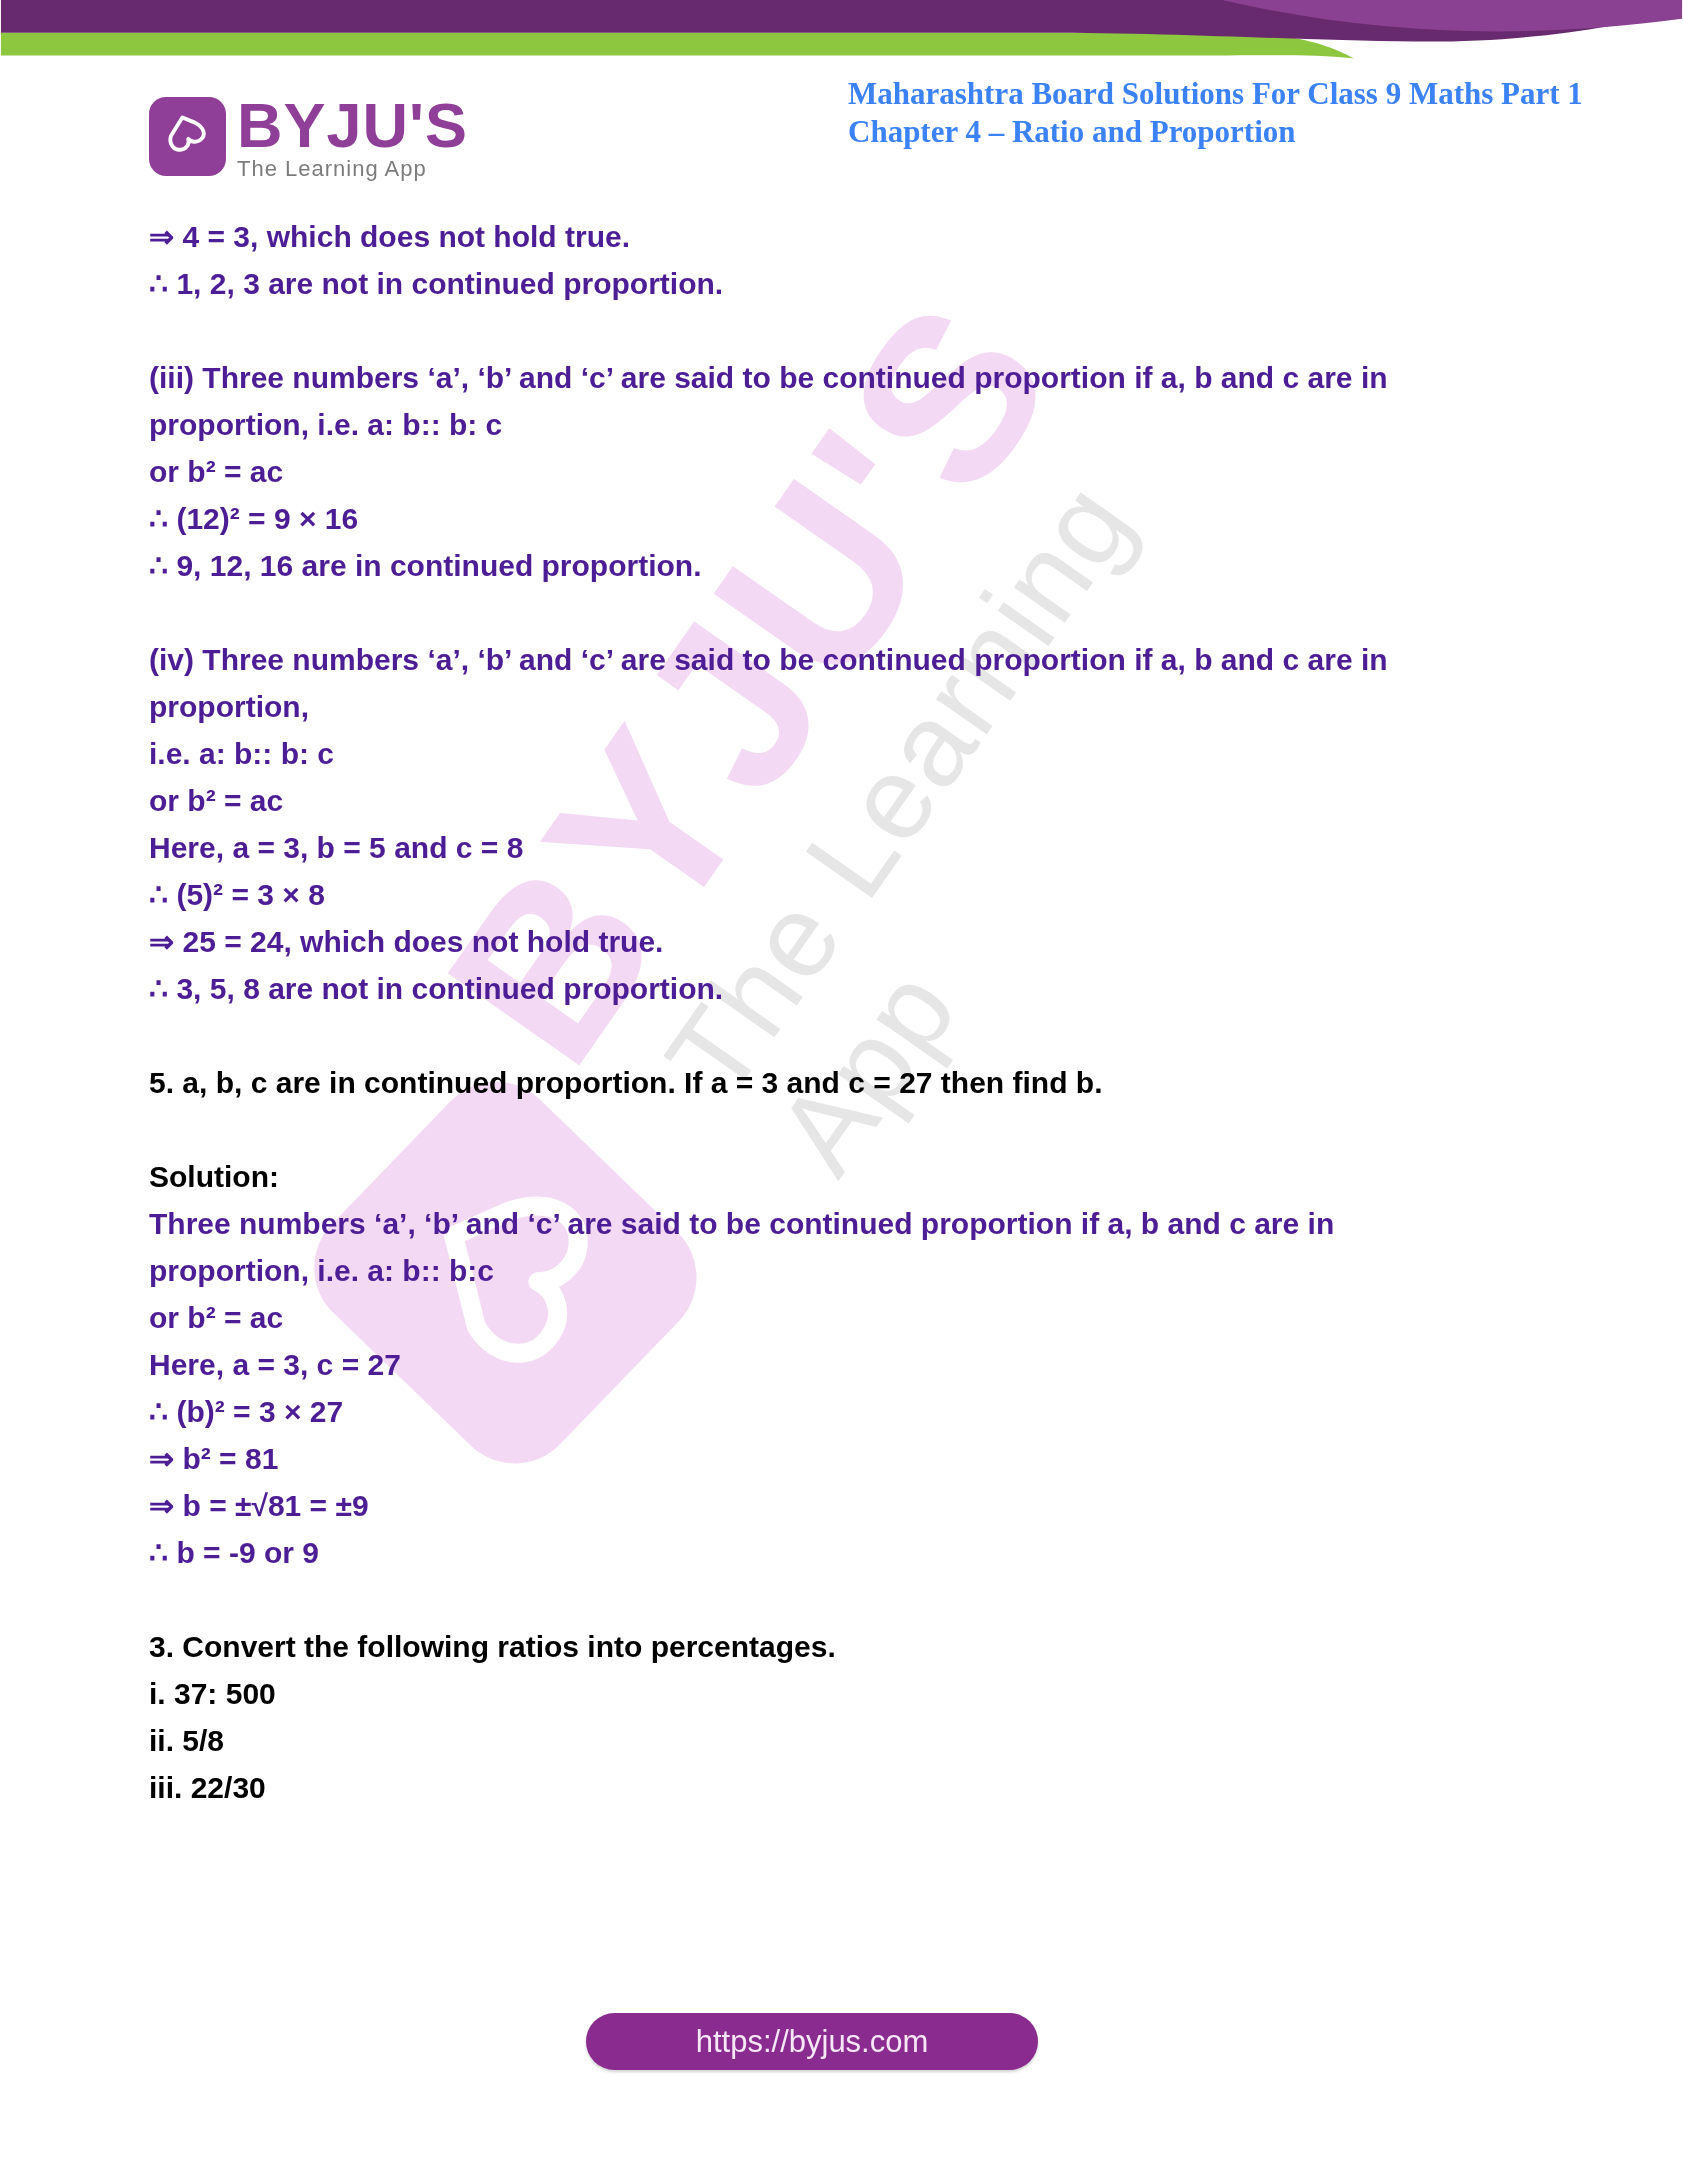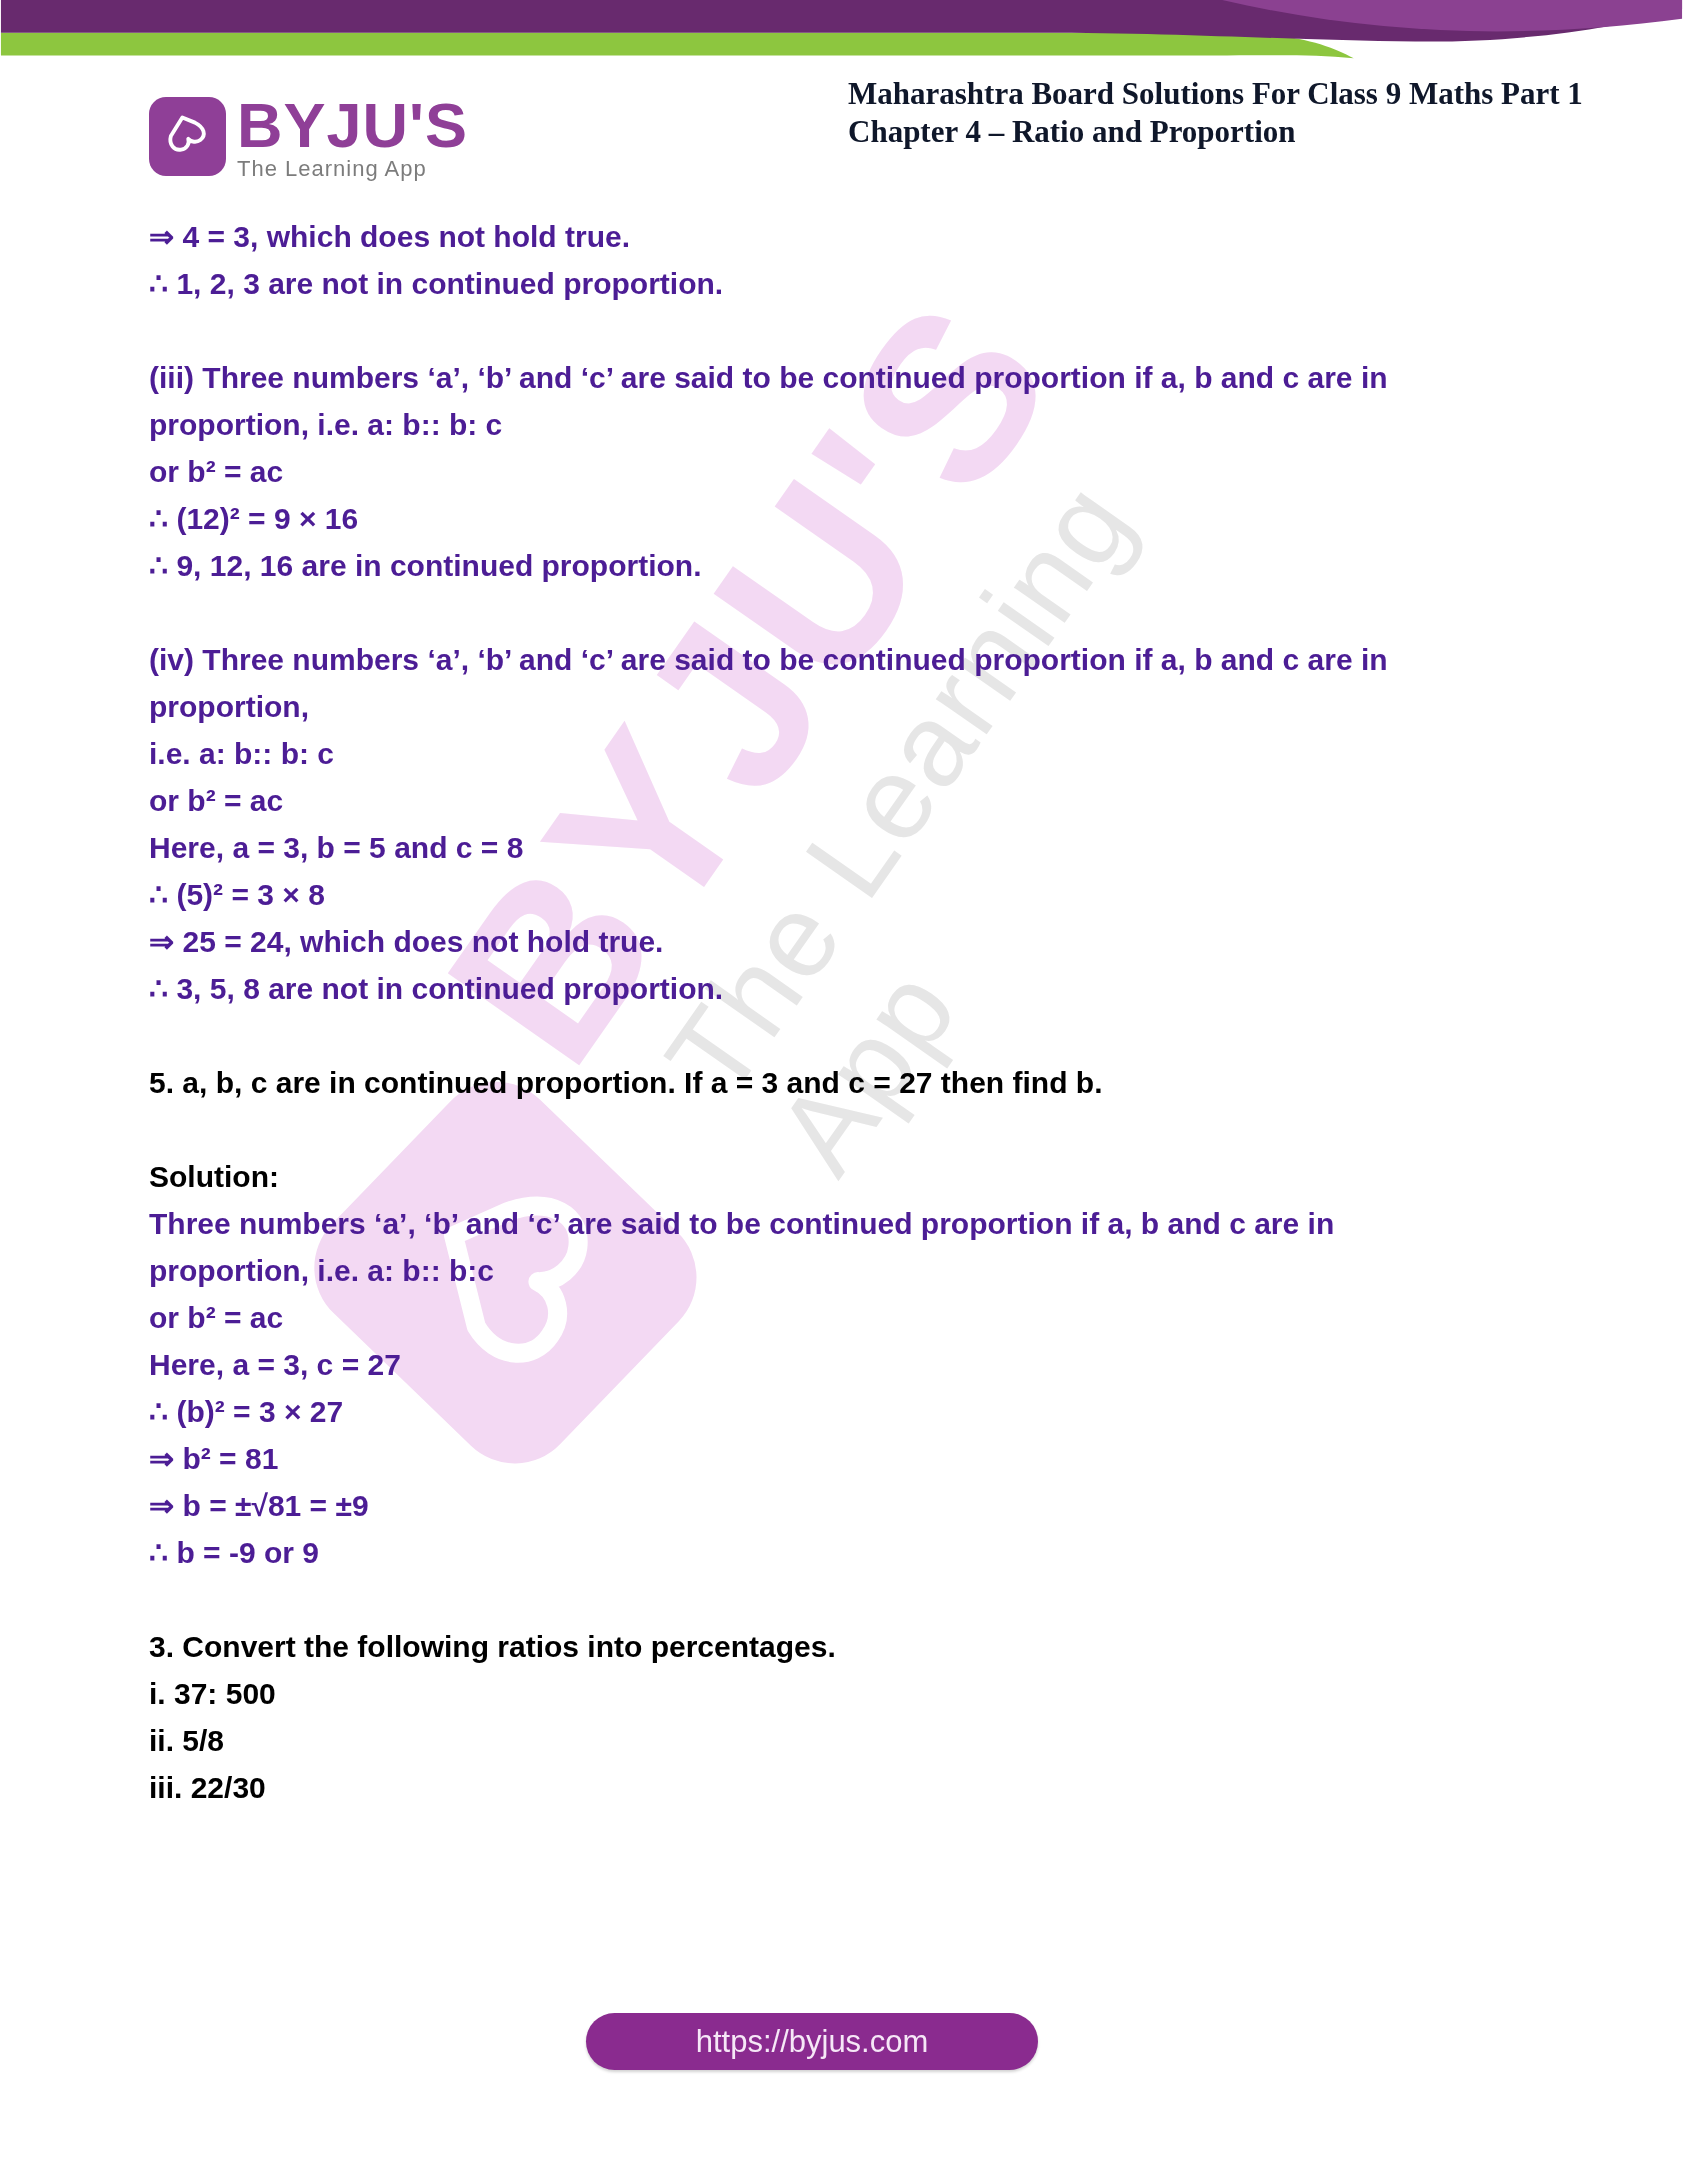--- a/index.html
+++ b/index.html
@@ -14,21 +14,21 @@
   .logo-icon{width:77px;height:79px;background:#8f3f97;border-radius:17px;display:flex;
              align-items:center;justify-content:center;}
   .logo-icon svg{width:55px;height:61px;}
   .logo-textcol{display:flex;flex-direction:column;}
   .logo-name{font-size:63px;font-weight:bold;color:#8f3f97;letter-spacing:1px;line-height:57px;}
   .logo-tag{font-size:22px;color:#7c7c7c;letter-spacing:1px;margin-top:2px;}
 
   
   .doc-title{position:absolute;left:848px;top:75px;z-index:4;
              font-family:"Liberation Serif", serif;font-weight:bold;font-size:31px;
-             line-height:38px;color:#0f172a;white-space:nowrap;}
+             line-height:38px;color:#3b82f6;white-space:nowrap;}
 
   
   .watermark{position:absolute;left:158px;top:683px;width:1228px;height:416px;
              display:flex;align-items:center;gap:48px;
              transform:rotate(-55deg);z-index:1;pointer-events:none;}
   .wm-icon{flex:0 0 auto;width:297px;height:317px;background:#f3d9f3;border-radius:63px;
            display:flex;align-items:center;justify-content:center;transform:rotate(9deg);}
   .wm-icon svg{width:208px;height:228px;}
   .wm-col{display:flex;flex-direction:column;}
   .wm-name{font-size:233px;font-weight:bold;color:#f3d9f3;letter-spacing:4px;line-height:218px;}

